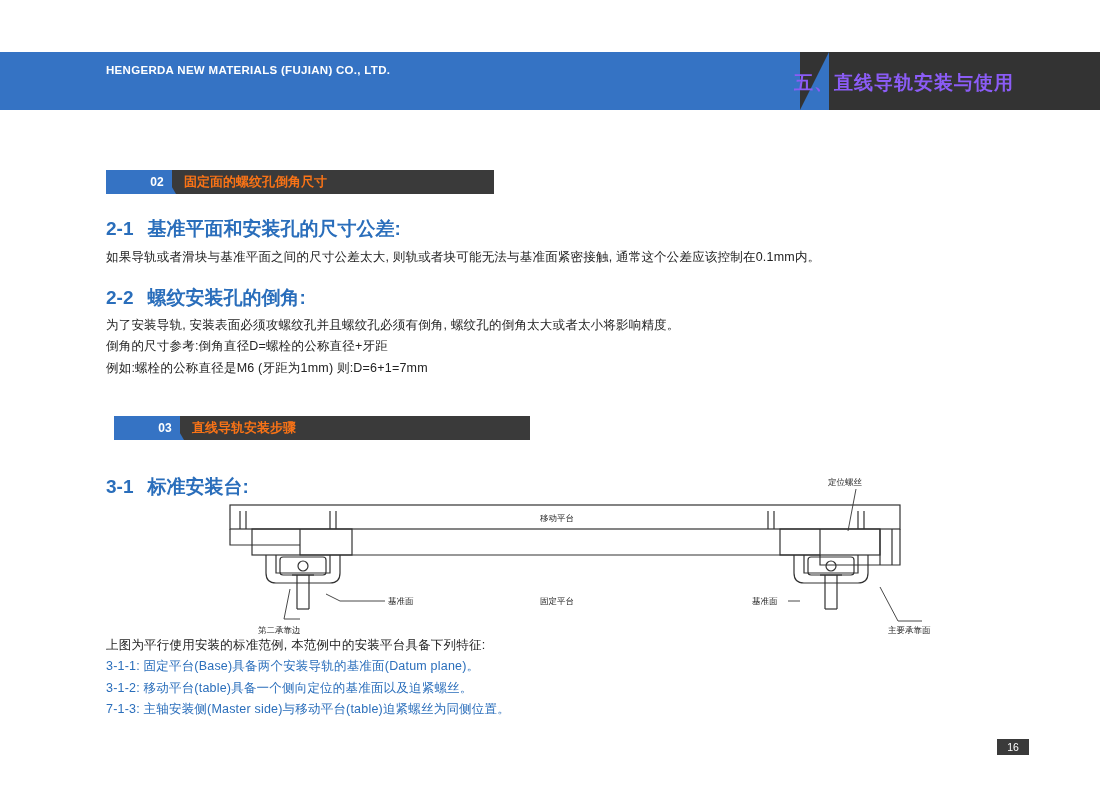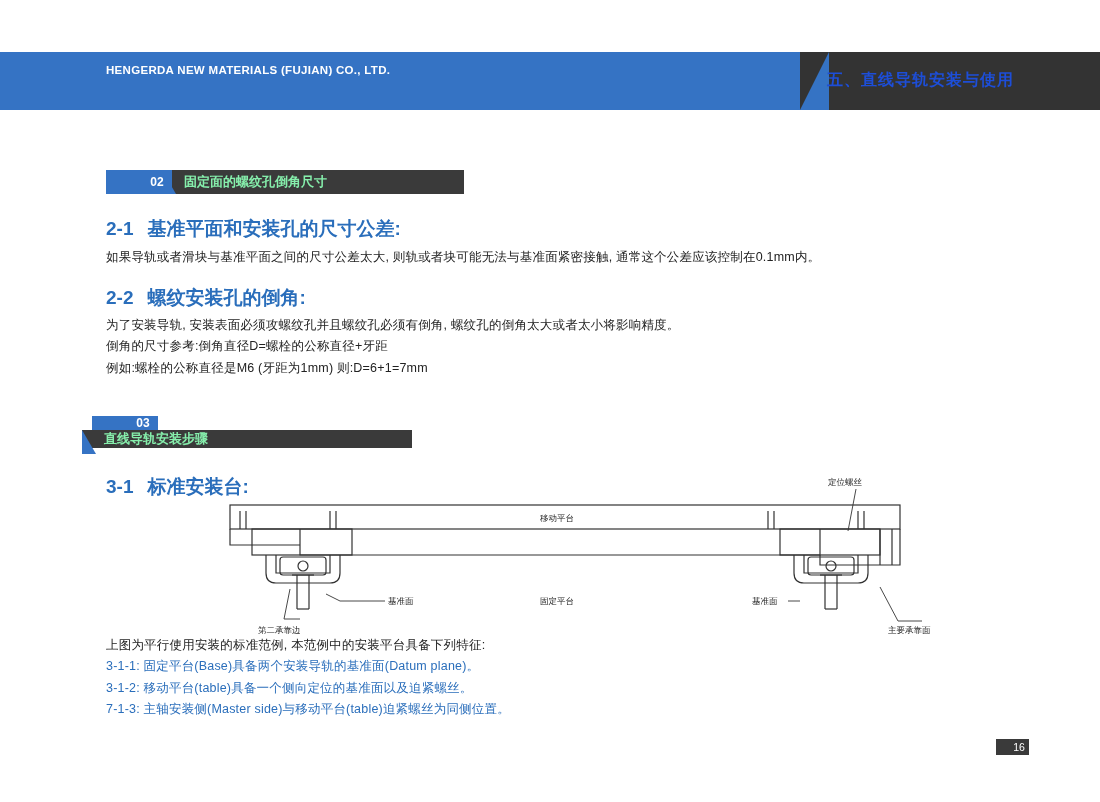--- a/index.html
+++ b/index.html
@@ -42,22 +42,22 @@
     left: 106px; top: 64px;
     color: #ffffff;
     font-size: 11.5px;
     font-weight: bold;
     letter-spacing: 0.3px;
     z-index: 3;
   }
   .chapter-title {
     position: absolute;
     right: 86px; top: 70px;
-    color: #1d4ed8;
-    font-size: 16px;
+    color: #8b5cf6;
+    font-size: 19px;
     font-weight: bold;
     letter-spacing: 1px;
     z-index: 3;
     margin-left: 12px;
   }
 
   
   .section-banner {
     position: absolute;
     height: 24px;
@@ -72,42 +72,43 @@
     font-weight: bold;
     display: flex;
     align-items: center;
     justify-content: center;
     position: relative;
     z-index: 2;
     padding-left: 36px;
   }
   .section-body {
     background: #3a3a3a;
-    color: #86efac;
+    color: #f97316;
     font-size: 13px;
     font-weight: bold;
     display: flex;
     align-items: center;
     padding-left: 22px;
+    padding-right: 30px;
     position: relative;
     margin-left: -10px;
   }
   .section-body::before {
     content: "";
     position: absolute;
     left: 0; top: 0;
     width: 0; height: 0;
     border-style: solid;
     border-width: 24px 0 0 14px;
     border-color: transparent transparent transparent #3573c4;
   }
 
   #banner-02 { left: 106px; top: 170px; }
   #banner-02 .section-body { width: 280px; }
-  #banner-03 { left: 92px; top: 416px; flex-direction: column; }
+  #banner-03 { left: 114px; top: 416px; }
   #banner-03 .section-body { width: 308px; }
 
   
   .subheading {
     position: absolute;
     color: #2a6ebb;
     font-size: 19px;
     font-weight: bold;
   }
   .subheading .num { margin-right: 14px; }
@@ -147,28 +148,27 @@
     position: absolute;
     left: 180px; top: 455px;
     width: 790px; height: 175px; margin-top: 14px;
   }
   .diagram svg { display: block; }
 
   
   .page-number {
     position: absolute;
     right: 71px; bottom: 47px;
-    width: 20px; height: 16px;
+    width: 32px; height: 16px;
     background: #3a3a3a;
     color: #ffffff;
     font-size: 10.5px;
     display: flex;
     align-items: center;
     justify-content: center;
-    padding-left: 13px;
   }
 </style>
 </head>
 <body>
 
 <div class="header">
   <div class="header-blue"></div>
 </div>
 <div class="company-name">HENGERDA NEW MATERIALS (FUJIAN) CO., LTD.</div>
 <div class="chapter-title">五、直线导轨安装与使用</div>

